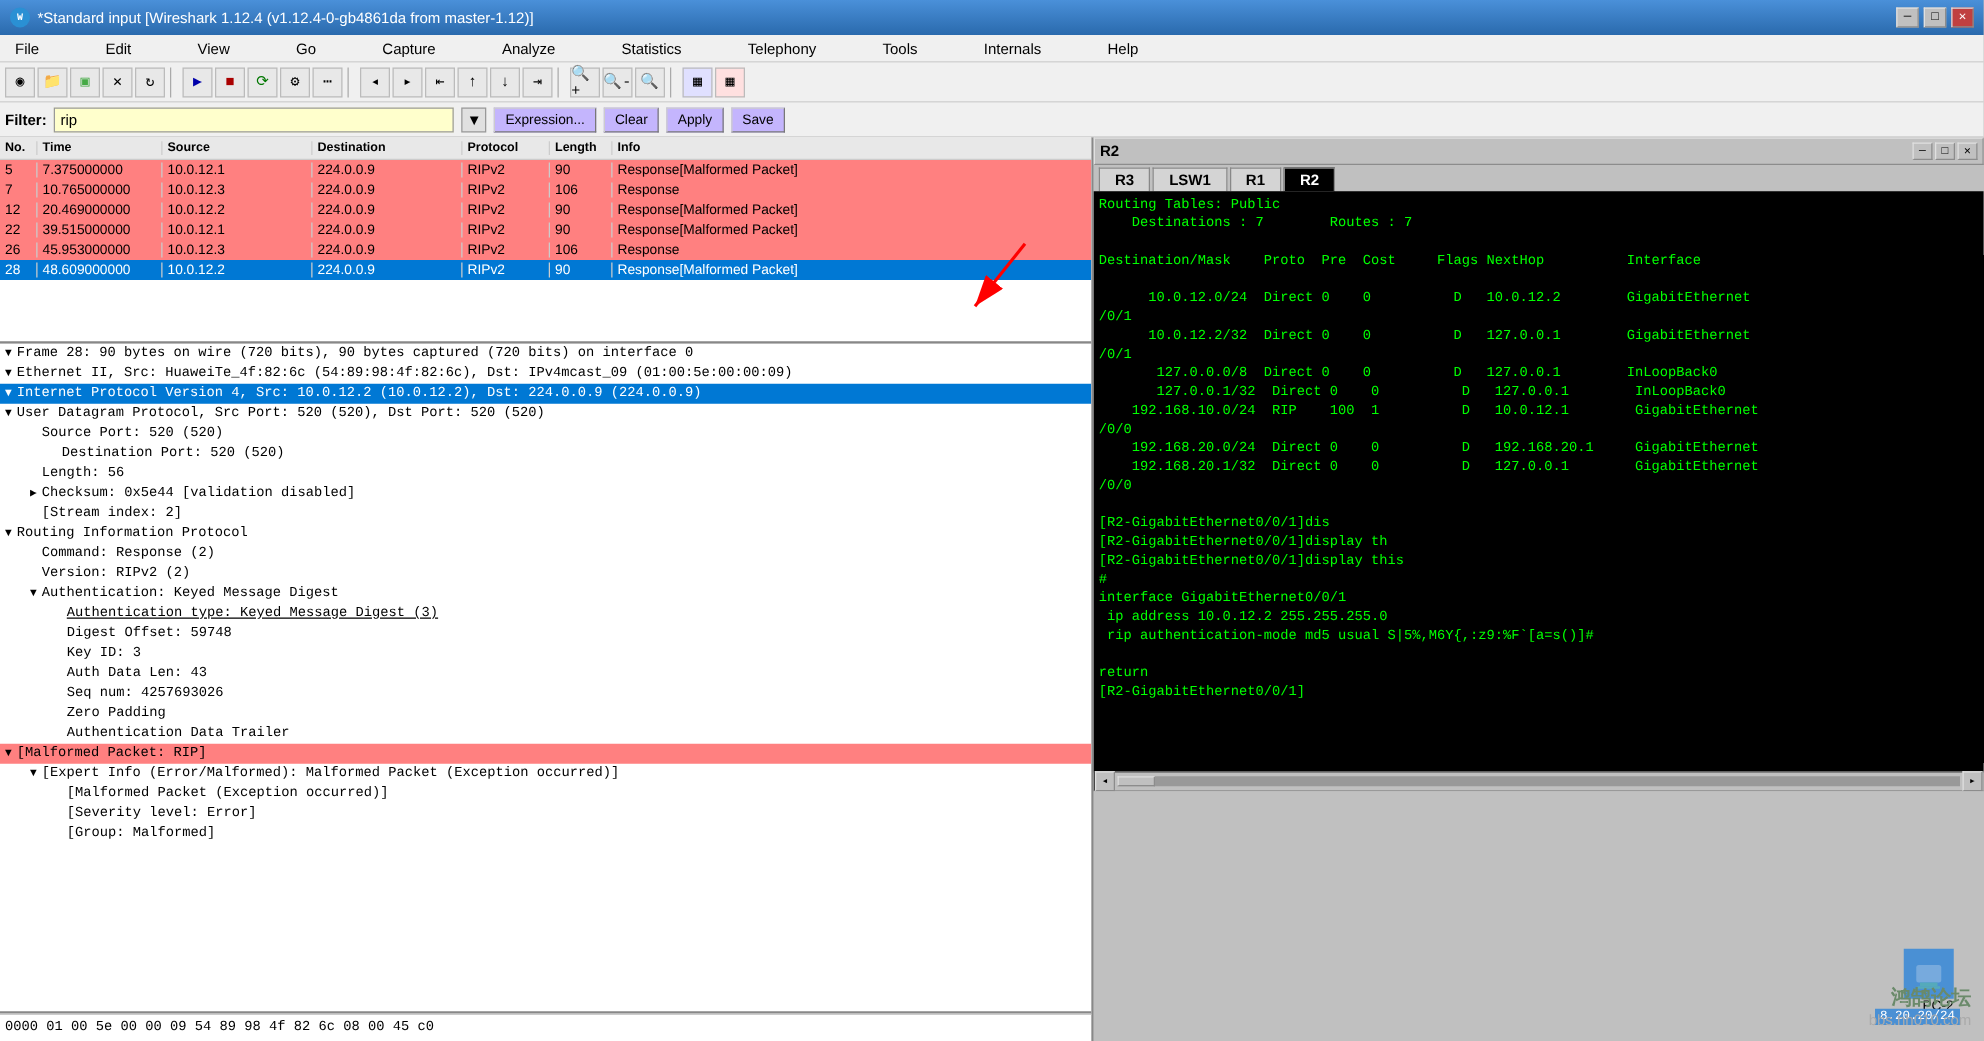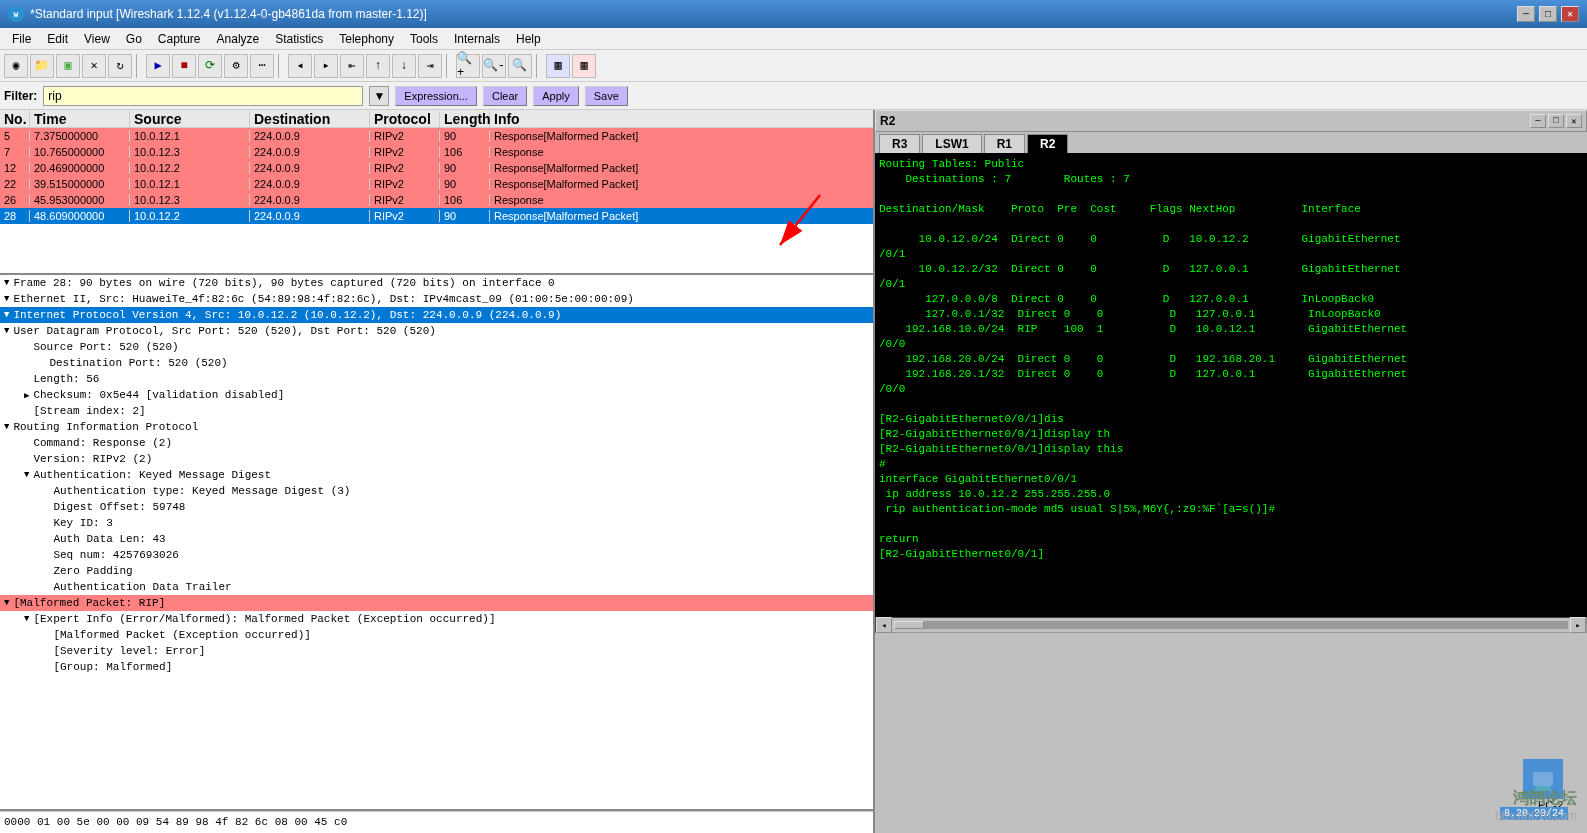--- a/index.html
+++ b/index.html
@@ -23,20 +23,21 @@
     
     .menu-bar {
       background: #f0f0f0;
       height: 22px;
       display: flex;
       align-items: center;
       padding: 0 4px;
       border-bottom: 1px solid #ccc;
       font-family: Arial, sans-serif;
       font-size: 12px;
+      gap: 37px;
     }
     .menu-item {
       padding: 2px 8px;
       cursor: pointer;
       height: 100%;
       display: flex;
       align-items: center;
     }
 
     
@@ -117,24 +118,24 @@
       height: 165px;
       background: white;
       overflow: hidden;
       border-bottom: 2px solid #888;
     }
     .packet-list-header {
       display: flex;
       background: #e8e8e8;
       border-bottom: 1px solid #ccc;
       font-family: Arial, sans-serif;
-      font-size: 14px;
+      font-size: 10px;
       font-weight: bold;
       height: 18px;
-      align-items: flex-end;
+      align-items: center;
     }
     .col-no { width: 30px; padding: 0 4px; border-right: 1px solid #ccc; }
     .col-time { width: 100px; padding: 0 4px; border-right: 1px solid #ccc; }
     .col-src { width: 120px; padding: 0 4px; border-right: 1px solid #ccc; }
     .col-dst { width: 120px; padding: 0 4px; border-right: 1px solid #ccc; }
     .col-proto { width: 70px; padding: 0 4px; border-right: 1px solid #ccc; }
     .col-len { width: 50px; padding: 0 4px; border-right: 1px solid #ccc; }
     .col-info { flex: 1; padding: 0 4px; }
 
     .packet-row {
@@ -409,21 +410,21 @@
           <div class="detail-row detail-expandable" style="padding-left: 4px;"><span style="margin-right:4px; font-size:9px;">▼</span>User Datagram Protocol, Src Port: 520 (520), Dst Port: 520 (520)</div>
           <div class="detail-row" style="padding-left: 24px;"><span style="margin-right:4px; font-size:9px; visibility:hidden;">▶</span>Source Port: 520 (520)</div>
           <div class="detail-row" style="padding-left: 40px;"><span style="margin-right:4px; font-size:9px; visibility:hidden;">▶</span>Destination Port: 520 (520)</div>
           <div class="detail-row" style="padding-left: 24px;"><span style="margin-right:4px; font-size:9px; visibility:hidden;">▶</span>Length: 56</div>
           <div class="detail-row detail-expandable" style="padding-left: 24px;"><span style="margin-right:4px; font-size:9px;">▶</span>Checksum: 0x5e44 [validation disabled]</div>
           <div class="detail-row" style="padding-left: 24px;"><span style="margin-right:4px; font-size:9px; visibility:hidden;">▶</span>[Stream index: 2]</div>
           <div class="detail-row detail-expandable" style="padding-left: 4px;"><span style="margin-right:4px; font-size:9px;">▼</span>Routing Information Protocol</div>
           <div class="detail-row" style="padding-left: 24px;"><span style="margin-right:4px; font-size:9px; visibility:hidden;">▶</span>Command: Response (2)</div>
           <div class="detail-row" style="padding-left: 24px;"><span style="margin-right:4px; font-size:9px; visibility:hidden;">▶</span>Version: RIPv2 (2)</div>
           <div class="detail-row detail-expandable" style="padding-left: 24px;"><span style="margin-right:4px; font-size:9px;">▼</span>Authentication: Keyed Message Digest</div>
-          <div class="detail-row" style="padding-left: 44px;"><span style="margin-right:4px; font-size:9px; visibility:hidden;">▶</span>Authentication type: Keyed Message Digest (3)</div>
+          <div class="detail-row" style="padding-left: 44px; text-decoration: underline;"><span style="margin-right:4px; font-size:9px; visibility:hidden;">▶</span>Authentication type: Keyed Message Digest (3)</div>
           <div class="detail-row" style="padding-left: 44px;"><span style="margin-right:4px; font-size:9px; visibility:hidden;">▶</span>Digest Offset: 59748</div>
           <div class="detail-row" style="padding-left: 44px;"><span style="margin-right:4px; font-size:9px; visibility:hidden;">▶</span>Key ID: 3</div>
           <div class="detail-row" style="padding-left: 44px;"><span style="margin-right:4px; font-size:9px; visibility:hidden;">▶</span>Auth Data Len: 43</div>
           <div class="detail-row" style="padding-left: 44px;"><span style="margin-right:4px; font-size:9px; visibility:hidden;">▶</span>Seq num: 4257693026</div>
           <div class="detail-row" style="padding-left: 44px;"><span style="margin-right:4px; font-size:9px; visibility:hidden;">▶</span>Zero Padding</div>
           <div class="detail-row" style="padding-left: 44px;"><span style="margin-right:4px; font-size:9px; visibility:hidden;">▶</span>Authentication Data Trailer</div>
           <div class="detail-row detail-expandable" style="padding-left: 4px; background-color: rgb(255, 128, 128);"><span style="margin-right:4px; font-size:9px;">▼</span>[Malformed Packet: RIP]</div>
           <div class="detail-row detail-expandable" style="padding-left: 24px;"><span style="margin-right:4px; font-size:9px;">▼</span>[Expert Info (Error/Malformed): Malformed Packet (Exception occurred)]</div>
           <div class="detail-row" style="padding-left: 44px;"><span style="margin-right:4px; font-size:9px; visibility:hidden;">▶</span>[Malformed Packet (Exception occurred)]</div>
           <div class="detail-row" style="padding-left: 44px;"><span style="margin-right:4px; font-size:9px; visibility:hidden;">▶</span>[Severity level: Error]</div>

